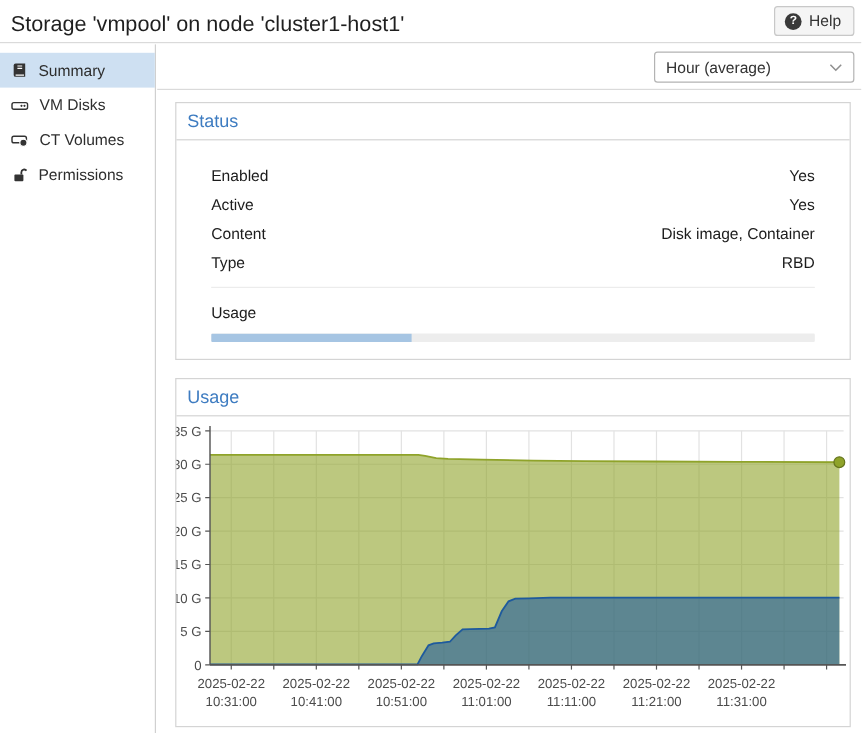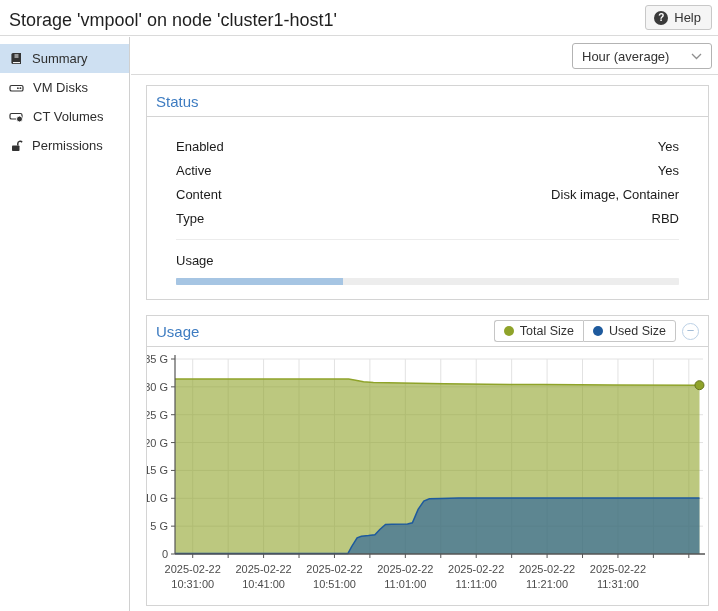--- a/index.html
+++ b/index.html
@@ -22,21 +22,21 @@
   .sidebar { position:absolute; left:0; top:37px; width:130px; height:574px;
              border-right:1px solid #d0d0d0; background:#fff; padding-top:7px; }
   .side-item { height:29px; display:flex; align-items:center; gap:9px; padding-left:9px;
                font-size:13px; color:#2e2e2e; cursor:pointer; }
   .side-item.selected { background:#cee0f2; }
   .side-item svg { flex:0 0 auto; }
 
   
   .toolbar { position:absolute; left:131px; top:37px; width:587px; height:38px;
              border-bottom:1px solid #dadada; background:#fff; }
-  .combo { position:absolute; right:6px; top:6px; width:140px; height:26px;
+  .combo { position:absolute; right:6px; top:6px; width:167px; height:26px;
            border:1px solid #b3b3b3; border-radius:3px; background:#fff;
            display:flex; align-items:center; font-size:13px; color:#333; cursor:pointer; }
   .combo-text { padding-left:9px; flex:1; }
   .combo-arrow { padding-right:9px; color:#8f8f8f; display:flex; }
 
   
   .panel { position:absolute; left:146px; width:563px; border:1px solid #d4d4d4; background:#fff; }
   .panel-status { top:85px; height:215px; }
   .panel-usage  { top:315px; height:291px; }
   .panel-hd { height:31px; border-bottom:1px solid #d4d4d4; display:flex; align-items:center;
@@ -154,35 +154,20 @@
         <div class="pbar">
           <div class="pbar-fill" style="width: 33.28%; background: rgb(166, 197, 227);"></div>
         </div>
       </div>
     </div>
   </section>
 
   <section class="panel panel-usage">
     <div class="panel-hd">
       <span class="panel-title">Usage</span>
-      <div class="hd-right">
-        <div class="legend-group">
-          <div class="legend-btn">
-            <span class="legend-dot" style="background: rgb(143, 163, 42);"></span>
-            <span>Total Size</span>
-          </div>
-          <div class="legend-btn">
-            <span class="legend-dot" style="background: rgb(30, 90, 157);"></span>
-            <span>Used Size</span>
-          </div>
-        </div>
-        <div class="collapse-btn">
-          <span>−</span>
-        </div>
-      </div>
     </div>
     <div class="chart-wrap">
       <svg width="561" height="258" id="chart-svg">
           <line x1="28" x2="556" y1="179.14285714285714" y2="179.14285714285714" stroke="#e2e2e2"></line>
           <line x1="28" x2="556" y1="151.28571428571428" y2="151.28571428571428" stroke="#e2e2e2"></line>
           <line x1="28" x2="556" y1="123.42857142857143" y2="123.42857142857143" stroke="#e2e2e2"></line>
           <line x1="28" x2="556" y1="95.57142857142858" y2="95.57142857142858" stroke="#e2e2e2"></line>
           <line x1="28" x2="556" y1="67.71428571428572" y2="67.71428571428572" stroke="#e2e2e2"></line>
           <line x1="28" x2="556" y1="39.85714285714286" y2="39.85714285714286" stroke="#e2e2e2"></line>
           <line x1="28" x2="556" y1="12" y2="12" stroke="#e2e2e2"></line>

